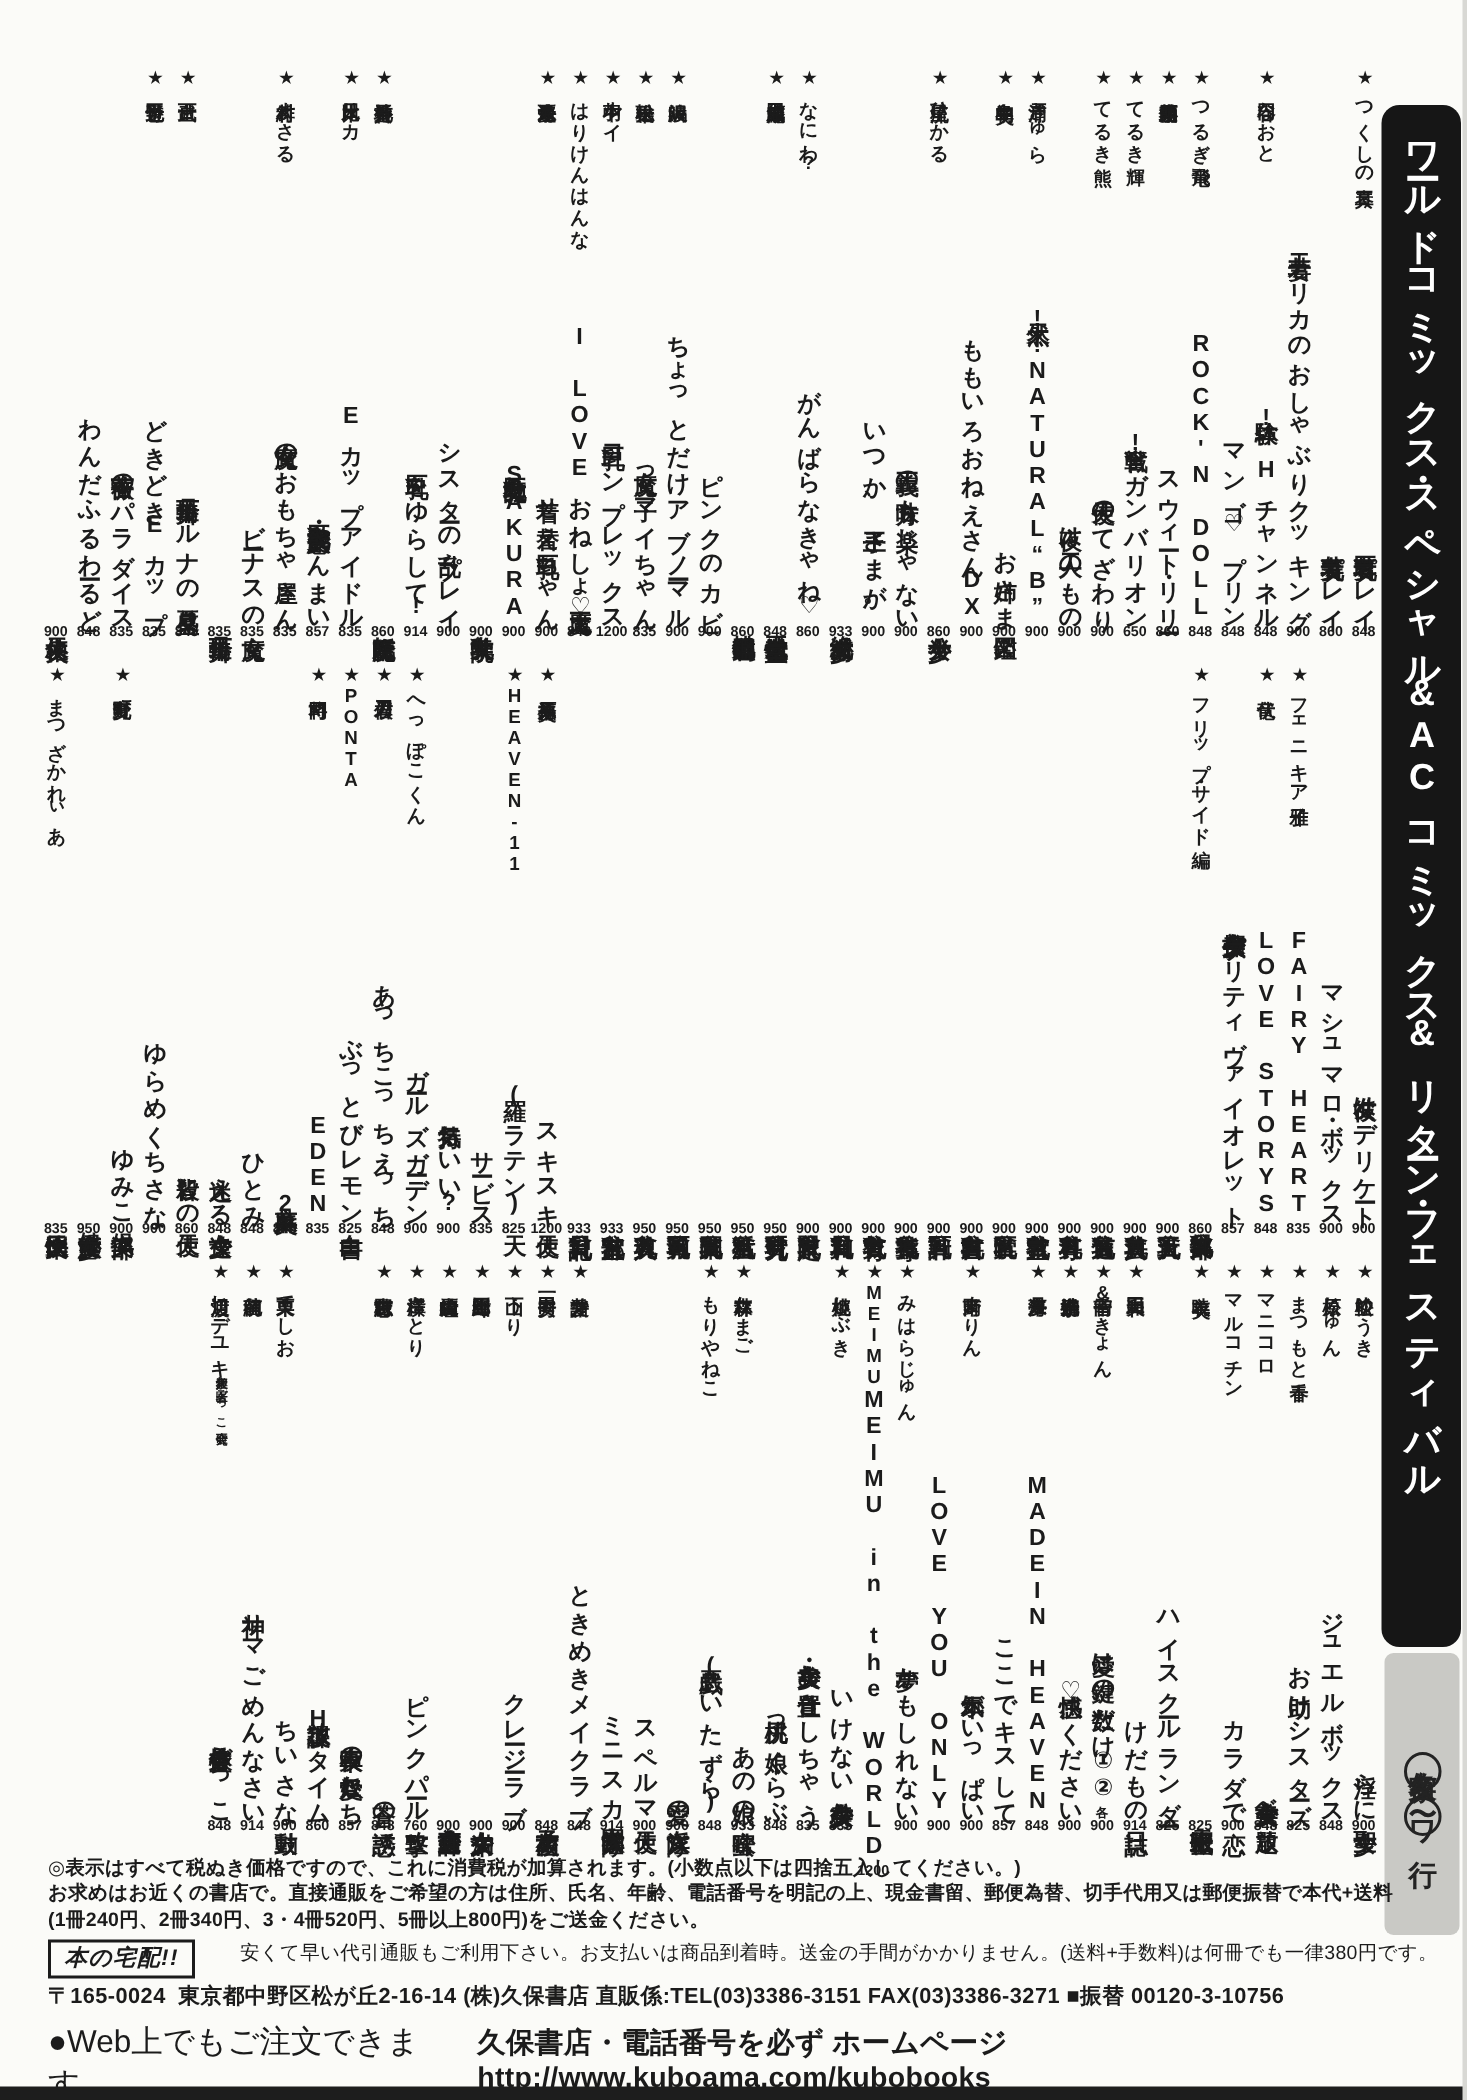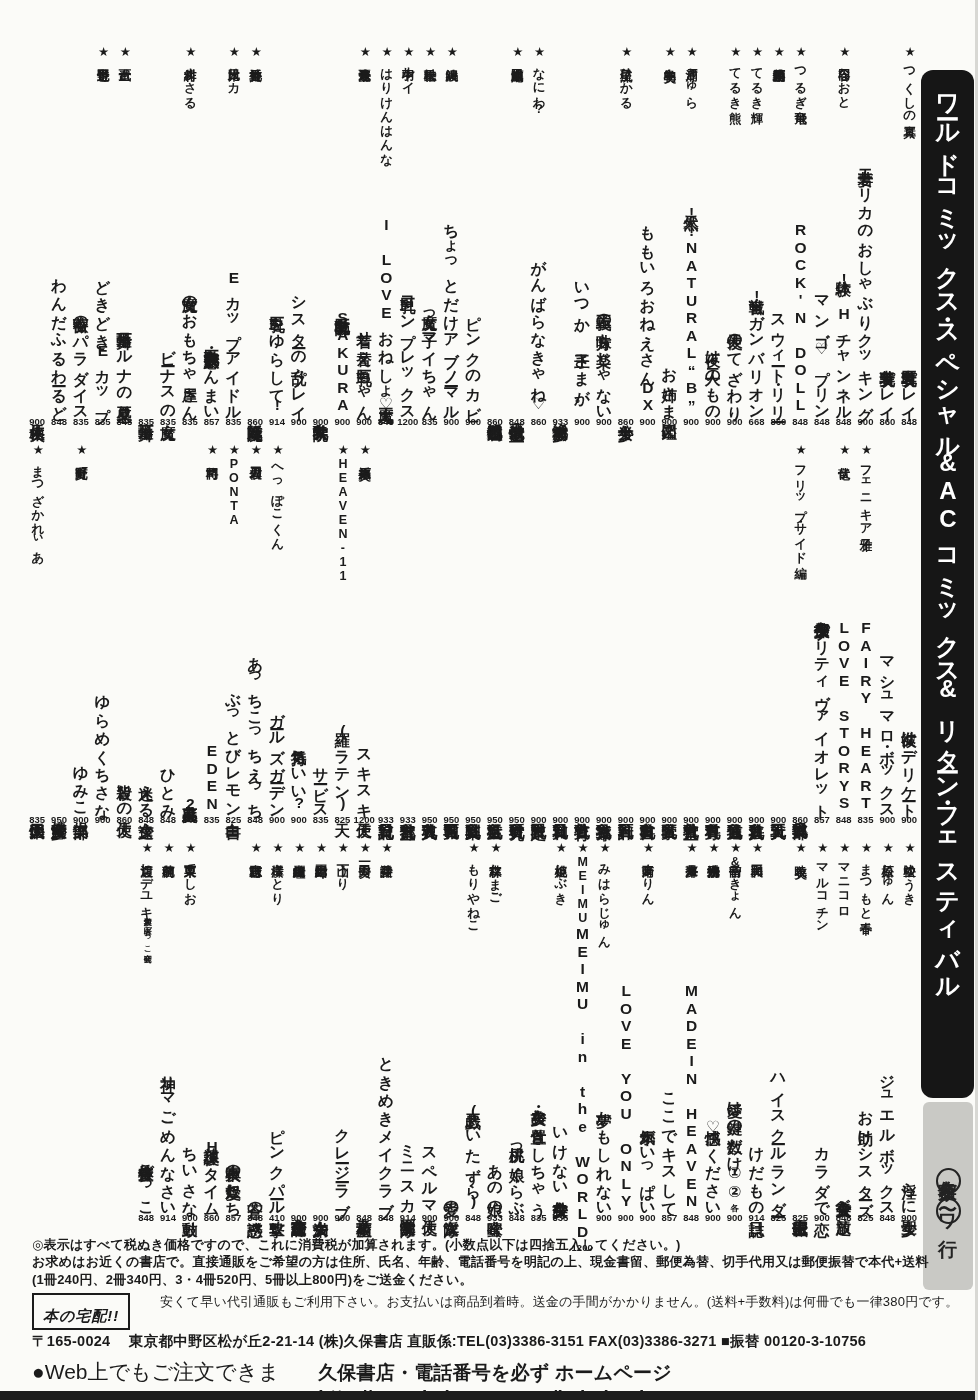--- a/index.html
+++ b/index.html
@@ -26,24 +26,24 @@
   .banner-text{writing-mode:vertical-rl;text-orientation:upright;color:var(--banner-fg);font-size:24px;font-weight:900;letter-spacing:1px;line-height:1;padding-top:8px;white-space:nowrap;}
   .index-label{position:absolute;left:923px;top:1102px;width:50px;height:188px;background:var(--label-bg);border-radius:6px;display:flex;align-items:center;justify-content:center;}
   .index-inner{writing-mode:vertical-rl;text-orientation:upright;font-size:19px;font-weight:900;color:#232323;line-height:1;}
   .circle{border:2px solid #232323;border-radius:50%;padding:0 1px;margin:2px 0;display:inline-block;}
 
   
   .footer{position:absolute;left:32px;top:1236px;width:930px;}
   .notice{font-size:13px;font-weight:600;line-height:1.34;letter-spacing:.2px;}
   .delivery-row{display:flex;margin-top:5px;align-items:flex-start;}
   .delivery-left{flex:0 0 128px;}
-  .delivery-box{display:inline-block;border:2.5px solid var(--ink);padding:12px 9px 2px 9px;font-size:15px;font-weight:900;font-style:italic;letter-spacing:1px;}
+  .delivery-box{display:inline-block;border:2.5px solid var(--ink);padding:1px 9px 2px 9px;font-size:15px;font-weight:900;font-style:italic;letter-spacing:1px;}
   .delivery-lines{flex:1;font-size:13px;font-weight:400;line-height:1.38;letter-spacing:.2px;}
   .address-row{margin-top:2px;font-size:14.5px;font-weight:600;letter-spacing:.3px;}
-  .postal{margin-right:14px;}
+  .postal{margin-right:4px;}
   .web-row{margin-top:7px;display:flex;align-items:baseline;}
   .web-left{font-size:21px;font-weight:400;margin-right:18px;}
   .web-right{font-size:19px;font-weight:900;letter-spacing:.2px;}
 
   .bottom-edge{position:absolute;left:0;right:0;top:1391px;height:9px;background:#1d1d1d;}
   .right-edge{position:absolute;top:0;bottom:0;left:975px;width:3px;background:#d8d8d4;}
 </style>
 </head>
 <body>
 
@@ -90,21 +90,21 @@
         <div class="col">
           <div class="author">★勅使河原小助</div>
           <div class="spacer"></div>
           <div class="title">スウィート・リリー</div>
           <div class="price">860</div>
         </div>
         <div class="col">
           <div class="author">★てるき輝</div>
           <div class="spacer"></div>
           <div class="title">奮戦!ガンバリオン</div>
-          <div class="price">668</div>
+          <div class="price">650</div>
         </div>
         <div class="col">
           <div class="author">★てるき熊</div>
           <div class="spacer"></div>
           <div class="title">天使のてざわり</div>
           <div class="price">900</div>
         </div>
         <div class="col">
           <div class="author"></div>
           <div class="spacer"></div>
@@ -719,21 +719,21 @@
         <div class="col">
           <div class="author">★由瞳綺麗</div>
           <div class="spacer"></div>
           <div class="title">美少女改造計画</div>
           <div class="price">900</div>
         </div>
         <div class="col">
           <div class="author">★横澤さとり</div>
           <div class="spacer"></div>
           <div class="title">ピンクパール攻撃</div>
-          <div class="price">410</div>
+          <div class="price">760</div>
         </div>
         <div class="col">
           <div class="author">★吉野志穂</div>
           <div class="spacer"></div>
           <div class="title">蒼の誘惑</div>
           <div class="price">848</div>
         </div>
         <div class="col">
           <div class="author"></div>
           <div class="spacer"></div>
@@ -784,21 +784,21 @@
     <div class="delivery-row">
       <div class="delivery-left">
         <span class="delivery-box">本の宅配!!</span>
       </div>
       <div class="delivery-lines">
         <div>安くて早い代引通販もご利用下さい。お支払いは商品到着時。送金の手間がかかりません。(送料+手数料)は何冊でも一律380円です。</div>
       </div>
     </div>
     <div class="address-row">
       <span class="postal">〒165-0024</span>
-      <span class="address">東京都中野区松が丘2-21-14 (株)久保書店 直販係:TEL(03)3386-3151 FAX(03)3386-3271 ■振替 00120-3-10756</span>
+      <span class="address">東京都中野区松が丘2-16-14 (株)久保書店 直販係:TEL(03)3386-3151 FAX(03)3386-3271 ■振替 00120-3-10756</span>
     </div>
     <div class="web-row">
       <span class="web-left">●Web上でもご注文できます。</span>
       <span class="web-right">久保書店・電話番号を必ず ホームページhttp://www.kuboama.com/kubobooks</span>
     </div>
   </div>
 
   <div class="bottom-edge"></div>
   <div class="right-edge"></div>
 </div>

